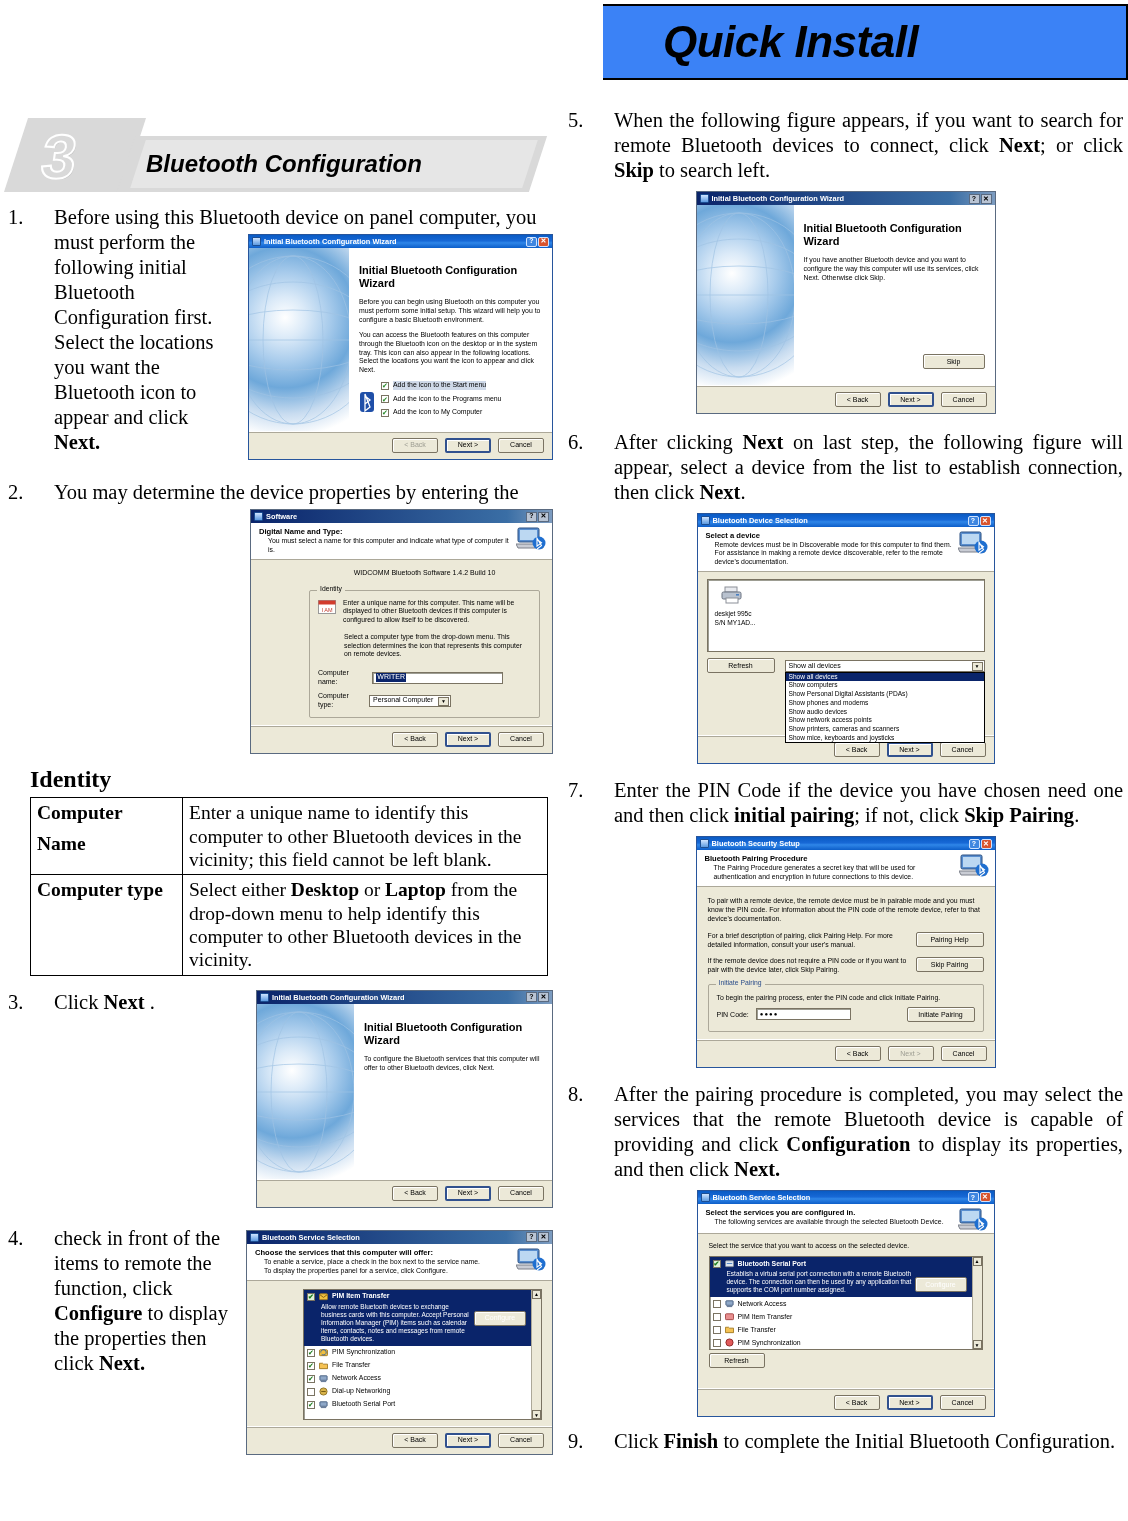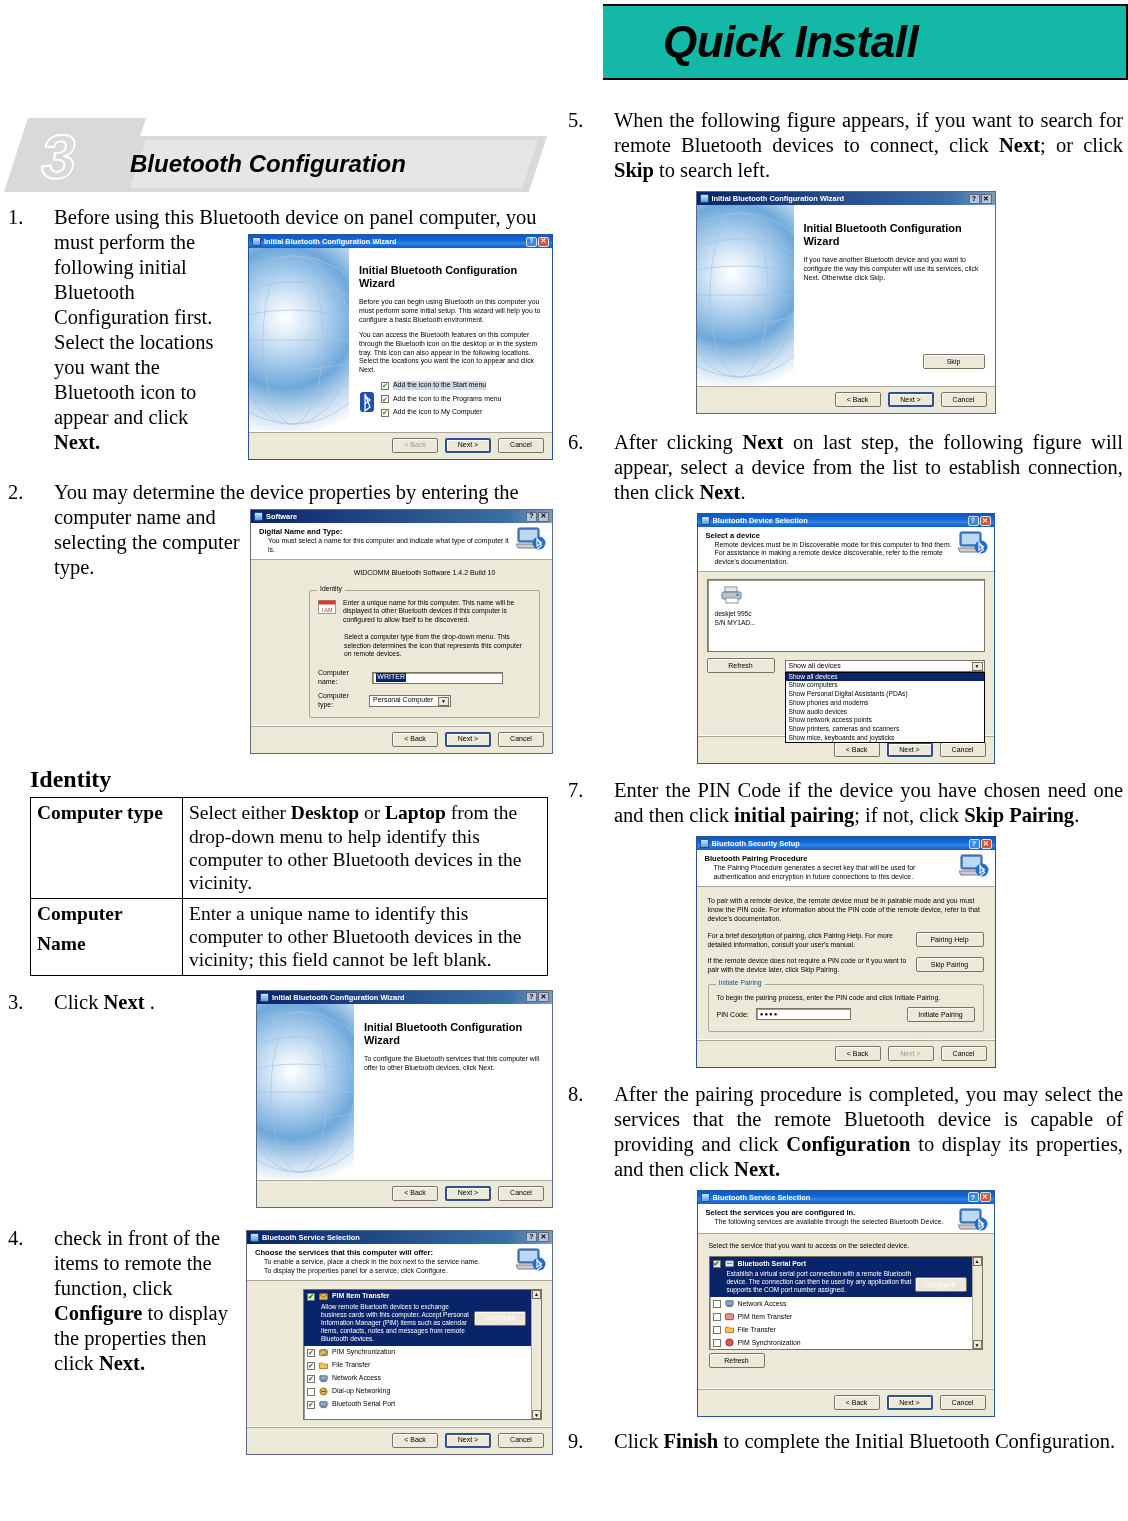--- a/index.html
+++ b/index.html
@@ -23,21 +23,21 @@
   .banner-left-text {
     color:#fff;
     font-family:"Liberation Sans", sans-serif;
     font-weight:bold;
     font-size:40px;
     letter-spacing:-0.5px;
     margin-left:30px;
   }
   .banner-right {
     position:absolute; left:603px; top:0; width:525px; height:76px;
-    background:#14b8a6;
+    background:#3b82f6;
     border:2px solid #000;
     border-left:none;
     display:flex; align-items:center;
   }
   .banner-right-text {
     font-family:"Liberation Sans", sans-serif;
     font-weight:bold; font-style:italic;
     font-size:44px;
     margin-left:60px;
     letter-spacing:-0.5px;
@@ -63,21 +63,21 @@
     position:absolute; left:110px; top:18px; width:412px; height:56px;
     background:#d9d9d9;
     transform:skewX(-18deg);
   }
   .badge-bar-inner {
     position:absolute; left:122px; top:22px; width:392px; height:48px;
     background:#e6e6e6;
     transform:skewX(-18deg);
   }
   .badge-label {
-    position:absolute; left:114px; top:32px;
+    position:absolute; left:130px; top:32px;
     font-family:"Liberation Sans", sans-serif;
     font-weight:bold; font-style:italic;
     font-size:24px;
     color:#000;
   }
 
   
   .col-left  { position:absolute; left:8px;   top:205px; width:545px; }
   .col-right { position:absolute; left:568px; top:108px; width:555px; }
 
@@ -369,38 +369,37 @@
             </div>
           </div>
           <div class="foot">
             <div class="xbtn">&lt; Back</div>
             <div class="xbtn def">Next &gt;</div>
             <div class="xbtn">Cancel</div>
           </div>
         </div>
       </div>
 
-      <span>computer name and selecting the computer type.</span>
       <div class="clearer"></div>
     </div>
   </div>
 
   <div class="identity-title">Identity</div>
   <table class="identity">
     <tbody>
-      <tr>
-        <td class="k">Computer type</td>
-        <td><span>Select either </span><b>Desktop</b><span> or </span><b>Laptop</b><span> from the drop-down menu to help identify this computer to other Bluetooth devices in the vicinity.</span></td>
-      </tr>
       <tr>
         <td class="k">
           <div>Computer</div>
           <div style="margin-top:7px;">Name</div>
         </td>
         <td>Enter a unique name to identify this computer to other Bluetooth devices in the vicinity; this field cannot be left blank.</td>
+      </tr>
+      <tr>
+        <td class="k">Computer type</td>
+        <td><span>Select either </span><b>Desktop</b><span> or </span><b>Laptop</b><span> from the drop-down menu to help identify this computer to other Bluetooth devices in the vicinity.</span></td>
       </tr>
     </tbody>
   </table>
 
   <div class="step" style="margin-top:14px;">
     <span class="num">3.</span>
     <div class="body">
       <div class="wrapfig" style="margin-top:0;">
         <div class="dlg" style="width:297px; border:1px solid #5a6a80;">
           <div class="tb grey">

